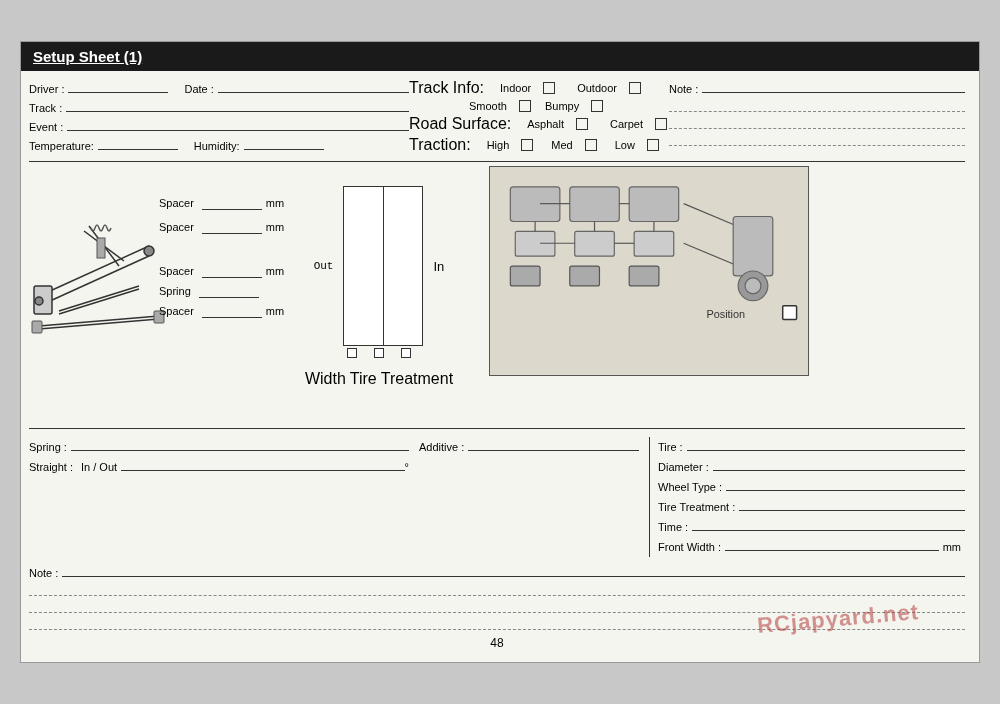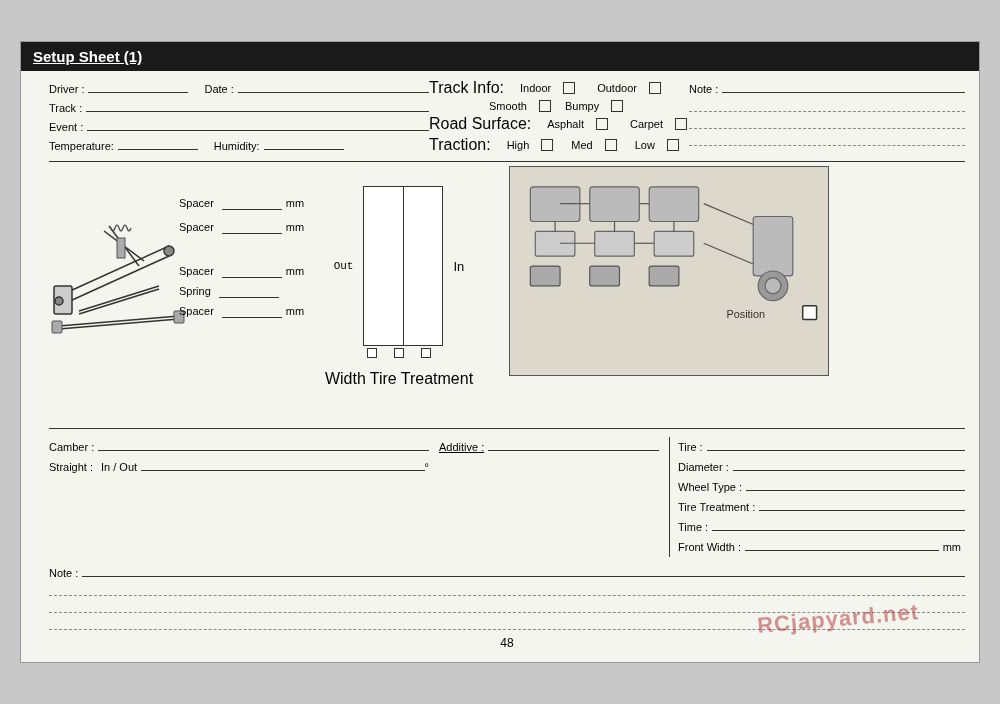--- a/index.html
+++ b/index.html
@@ -46,21 +46,21 @@
     }
     .logo-formula {
       font-size: 24px;
       font-family: Georgia, serif;
       font-style: italic;
       color: white;
       font-weight: bold;
       letter-spacing: 1px;
     }
     .content {
-      padding: 8px 14px 6px 28px;
+      padding: 8px 14px 6px 8px;
     }
     .top-fields {
       display: flex;
       gap: 0;
       margin-bottom: 4px;
     }
     .left-fields {
       flex: 0 0 380px;
     }
     .center-fields {
@@ -200,21 +200,20 @@
     .bottom-section {
       display: flex;
       margin-top: 8px;
       gap: 10px;
     }
     .bottom-left {
       flex: 0 0 380px;
     }
     .bottom-center {
       flex: 0 0 220px;
-      text-decoration: underline;
     }
     .bottom-right {
       flex: 1;
       border-left: 1px solid #333;
       padding-left: 8px;
     }
     .bottom-field-row {
       display: flex;
       align-items: baseline;
       margin-bottom: 4px;
@@ -466,21 +465,21 @@
       </div>
 
     </div>
 
     <hr class="divider">
 
     <div class="bottom-section">
 
       <div class="bottom-left">
         <div class="bottom-field-row">
-          <span class="field-label">Camber :</span>
+          <span class="field-label">Spring :</span>
           <div class="field-line"></div>
         </div>
         <div class="bottom-field-row">
           <span class="field-label">Straight :</span>
           <span class="field-label" style="margin-left:4px;">In / Out</span>
           <div class="field-line"></div>
           <span style="font-size:11px;">°</span>
         </div>
       </div>
 

